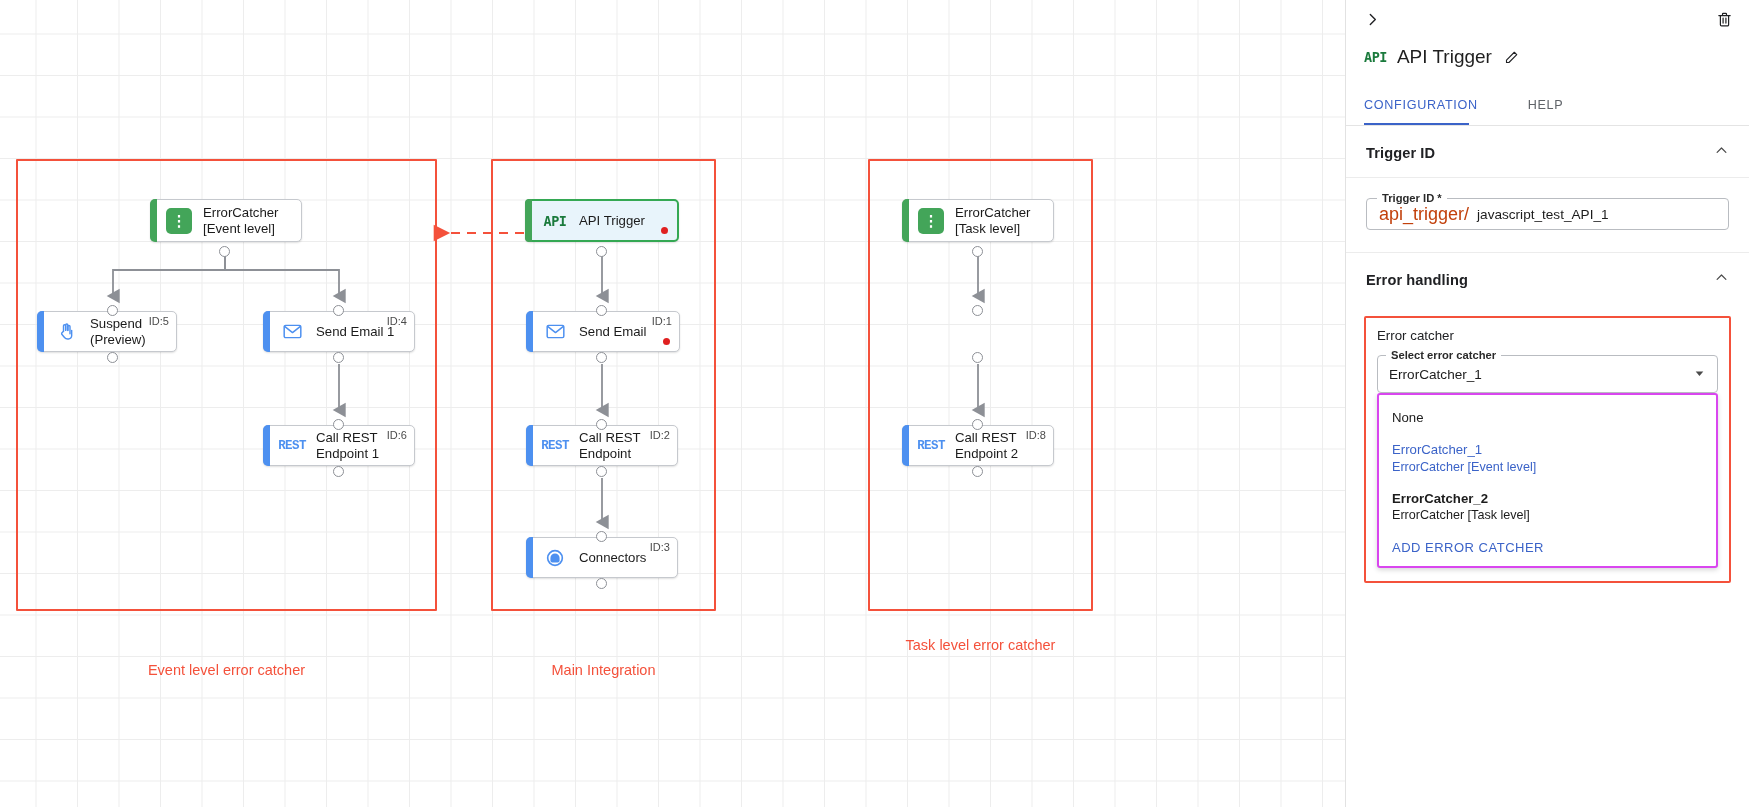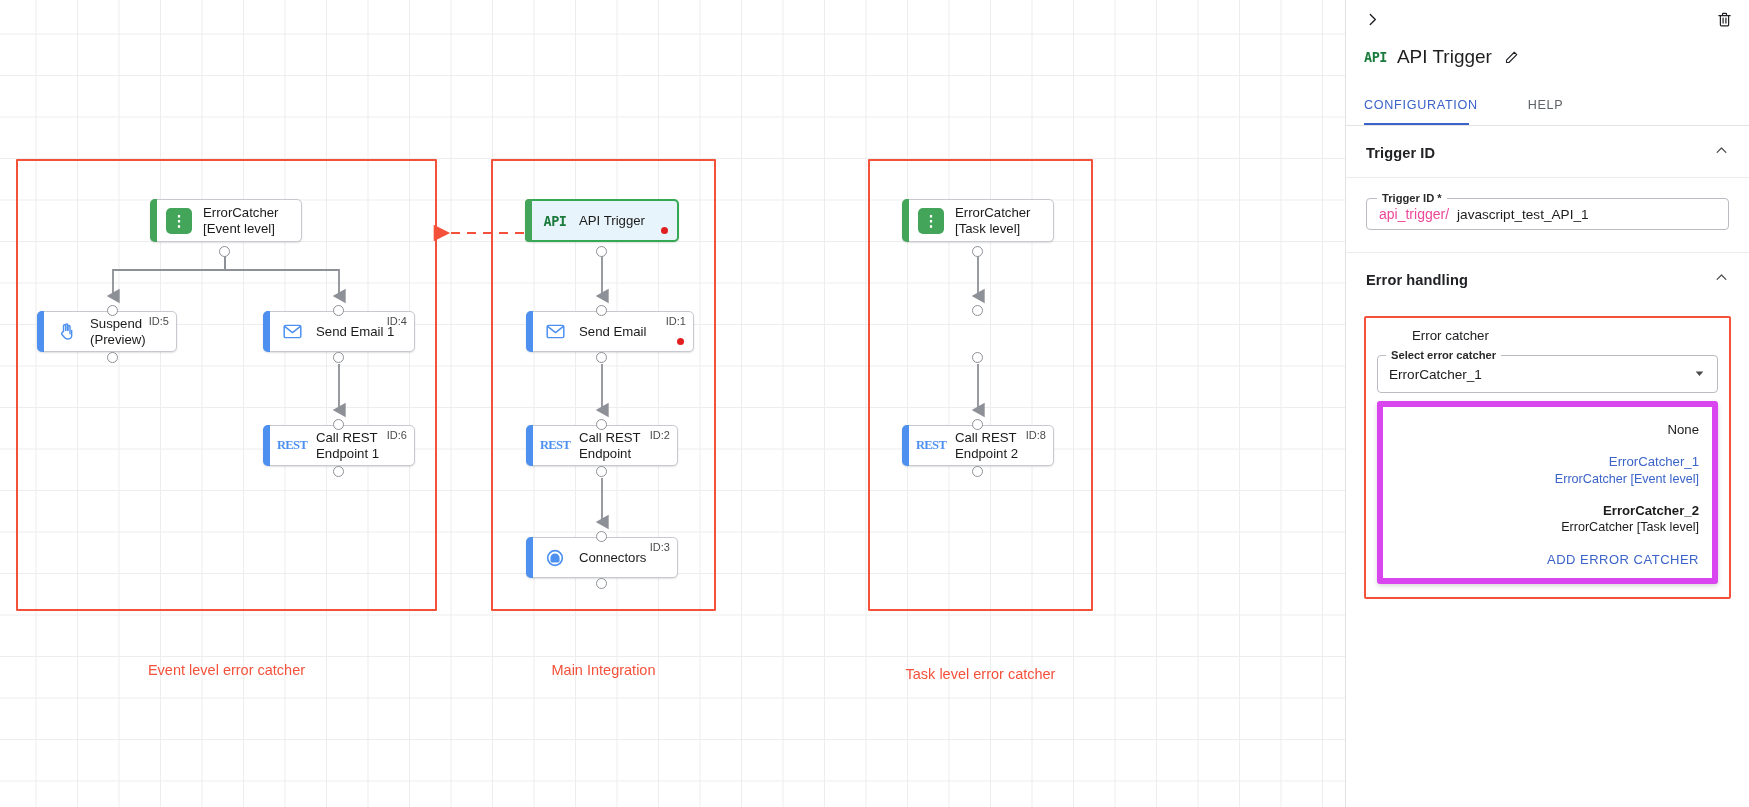--- a/index.html
+++ b/index.html
@@ -98,21 +98,21 @@
     width: 26px; height: 26px; border-radius: 5px;
     background: #43a559; color: #fff;
     display:flex; align-items:center; justify-content:center;
     font-size: 15px; font-weight: 700; line-height:1;
   }
   .api-glyph {
     font-family: "DejaVu Sans Mono", monospace;
     font-size: 13.5px; font-weight: 700; color: #1a7a3c; letter-spacing: -0.5px;
   }
   .rest-glyph {
-    font-family: Liberation Serif, serif;
+    font-family: Liberation Mono, monospace;
     font-size: 12.5px; font-weight: 700; color: #4d90f0; letter-spacing: -0.6px;
   }
 
   
   .port {
     position: absolute;
     width: 11px; height: 11px;
     border: 1.6px solid #8d9096;
     border-radius: 50%;
     background: #ffffff;
@@ -198,57 +198,55 @@
   }
   .outlined-field .flabel {
     position: absolute;
     top: -7px; left: 10px;
     background: #ffffff;
     padding: 0 5px;
     font-size: 11.2px;
     color: #2a2a2a;
     font-weight: 700;
   }
-  .prefix { color: #ec4899; font-size: 14px; }
+  .prefix { color: #c2410c; font-size: 18px; }
   .fieldval { color: #1c1c1c; font-size: 13.6px; margin-left: 8px; }
 
   
   .eh-body { padding: 12px 18px 0 18px; }
   .err-catcher-box {
     border: 2.5px solid #f4513b;
     border-radius: 2px;
     padding: 10px 11px 13px 11px;
     position: relative;
   }
-  .err-catcher-title { font-size: 13.3px; color: #202124; margin-bottom: 12px; margin-left: 35px; }
+  .err-catcher-title { font-size: 13.3px; color: #202124; margin-bottom: 12px; }
   .select-field {
     position: relative;
     border: 1px solid #b9bcc1;
     border-radius: 4px;
     height: 38px;
     display: flex; align-items: center; justify-content: space-between;
     padding: 0 11px;
     background: #fff;
   }
   .select-field .flabel {
     position: absolute; top: -7px; left: 8px;
     background: #ffffff; padding: 0 5px;
     font-size: 11.2px; color: #2a2a2a; font-weight: 700;
   }
   .select-val { font-size: 13.6px; color: #1c1c1c; }
   .dropdown-arrow { color: #4a4a4a; font-size: 10px; }
 
   .dropdown-menu {
-    margin-top: 8px;
-    border: 6px solid #d946ef;
+    border: 2px solid #d946ef;
     border-radius: 3px;
     background: #fff;
     box-shadow: 0 2px 5px rgba(0,0,0,0.16);
     padding: 7px 0 9px 0;
-    text-align: right;
   }
   .dd-item { padding: 7px 13px; cursor: pointer; }
   .dd-item .l1 { font-size: 13.2px; color: #1c1c1c; line-height: 1.35; }
   .dd-item .l2 { font-size: 12.6px; color: #1c1c1c; line-height: 1.35; }
   .dd-item.selected .l1 { color: #3b63c8; font-weight: 400; }
   .dd-item.selected .l2 { color: #3b63c8; }
   .dd-item.bold .l1 { font-weight: 700; }
   .dd-action {
     padding: 9px 13px 2px 13px;
     font-size: 13px; color: #3b63c8; letter-spacing: 0.5px;
@@ -286,21 +284,21 @@
       <path d="M524,233 L437,233" stroke="#f4513b" stroke-width="2.2" fill="none" stroke-dasharray="9,7" marker-end="url(#arrowred)"></path>
     </svg>
 
     <div class="group-box" style="left:16px; top:159px; width:421px; height:452px;"></div>
     <div class="group-label" style="left:16px; top:662px; width:421px;">Event level error catcher</div>
 
     <div class="group-box" style="left:491px; top:159px; width:225px; height:452px;"></div>
     <div class="group-label" style="left:491px; top:662px; width:225px;">Main Integration</div>
 
     <div class="group-box" style="left:868px; top:159px; width:225px; height:452px;"></div>
-    <div class="group-label" style="left:868px; top:666px; width:225px;">Task level error catcher</div>
+    <div class="group-label" style="left:868px; top:637px; width:225px;">Task level error catcher</div>
 
     <div class="node green-accent" style="left:150px; top:199px; width:152px; height:43px;">
       <span class="accent"></span>
       <span class="nicon">
         <span class="ec-badge">⋮</span>
       </span>
       <span class="ntext">ErrorCatcher
 [Event level]</span>
     </div>
     <div class="port" style="left:219px; top:246px;"></div>
@@ -351,21 +349,21 @@
     <div class="node selected green-accent" style="left:525px; top:199px; width:154px; height:43px;">
       <span class="accent"></span>
       <span class="nicon">
           <span class="api-glyph">API</span>
         </span>
       <span class="ntext">API Trigger</span>
       <span class="errdot"></span>
     </div>
     <div class="port" style="left:596px; top:246px;"></div>
 
-    <div class="node" style="left:526px; top:311px; width:168px;">
+    <div class="node" style="left:526px; top:311px; width:154px;">
       <span class="accent"></span>
       <span class="nicon">
         <svg width="21" height="21" viewBox="0 0 24 24" fill="none" stroke="#4d90f0" stroke-width="1.7" stroke-linejoin="round">
           <rect x="2.5" y="5" width="19" height="14" rx="1.6"></rect>
           <path d="M3 6.2 12 13.2 21 6.2"></path>
         </svg>
       </span>
       <span class="ntext">Send Email</span>
       <span class="nid">ID:1</span>
       <span class="errdot"></span>

